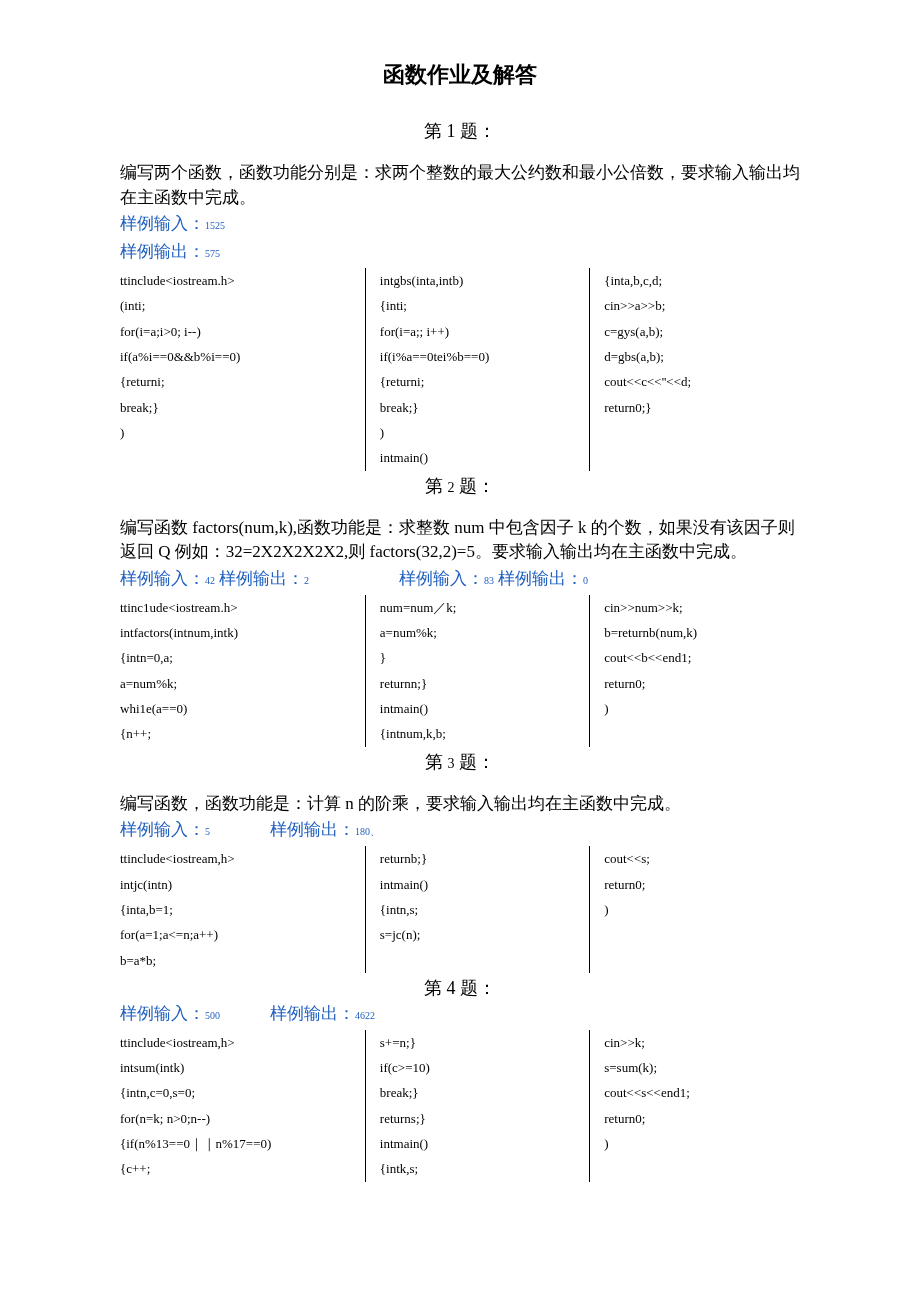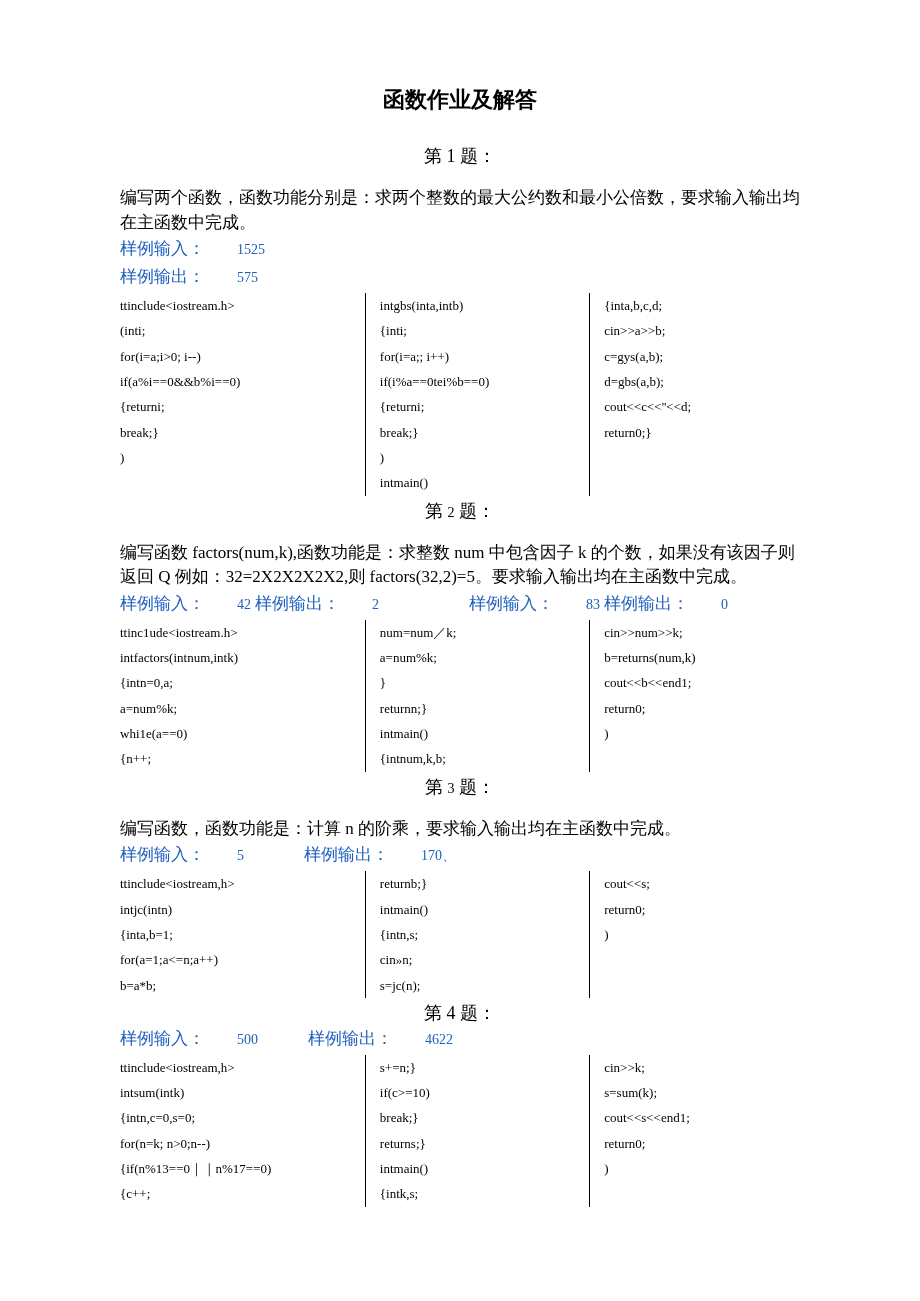--- a/index.html
+++ b/index.html
@@ -6,21 +6,21 @@
     margin: 0;
     padding: 0;
     background: #fff;
     font-family: "SimSun", "宋体", serif;
     color: #000;
   }
   .page {
     width: 920px;
     min-height: 1301px;
     box-sizing: border-box;
-    padding: 85px 120px 60px 120px;
+    padding: 60px 120px 60px 120px;
   }
   .title {
     text-align: center;
     font-size: 22px;
     font-weight: bold;
     margin-bottom: 28px;
     font-family: "SimSun", "宋体", serif;
   }
   .qheading {
     font-size: 18px;
@@ -37,22 +37,21 @@
     margin: 16px 0 2px 0;
     word-break: break-all;
   }
   .sample {
     font-size: 17px;
     color: #1f5fbf;
     margin: 0 0 4px 0;
     line-height: 1.4;
   }
   .sample .val {
-    font-size: 14px;
-    margin-left: 32px;
+    font-size: 10px;
   }
   .sample .gap {
     display: inline-block;
   }
   .code3 {
     display: flex;
     width: 100%;
     font-family: "SimSun", "宋体", serif;
     font-size: 13px;
     line-height: 1.95;
@@ -137,47 +136,46 @@
     <div class="col col2">
       <div class="code-line">num=num／k;</div>
       <div class="code-line">a=num%k;</div>
       <div class="code-line">}</div>
       <div class="code-line">returnn;}</div>
       <div class="code-line">intmain()</div>
       <div class="code-line">{intnum,k,b;</div>
     </div>
     <div class="col col3">
       <div class="code-line">cin&gt;&gt;num&gt;&gt;k;</div>
-      <div class="code-line">b=returns(num,k)</div>
+      <div class="code-line">b=returnb(num,k)</div>
       <div class="code-line">cout&lt;&lt;b&lt;&lt;end1;</div>
       <div class="code-line">return0;</div>
       <div class="code-line">)</div>
     </div>
   </div>
 
   <p class="qheading">
     <span>第 </span><span class="num-sm">3</span><span> 题：</span>
   </p>
   <p class="desc">编写函数，函数功能是：计算 n 的阶乘，要求输入输出均在主函数中完成。</p>
   <p class="sample">
-    <span>样例输入：</span><span class="val">5</span><span class="gap" style="width:60px"></span><span>样例输出：</span><span class="val">170、</span>
+    <span>样例输入：</span><span class="val">5</span><span class="gap" style="width:60px"></span><span>样例输出：</span><span class="val">180、</span>
   </p>
   <div class="code3">
     <div class="col col1">
       <div class="code-line">ttinclude&lt;iostream,h&gt;</div>
       <div class="code-line">intjc(intn)</div>
       <div class="code-line">{inta,b=1;</div>
       <div class="code-line">for(a=1;a&lt;=n;a++)</div>
       <div class="code-line">b=a*b;</div>
     </div>
     <div class="col col2">
       <div class="code-line">returnb;}</div>
       <div class="code-line">intmain()</div>
       <div class="code-line">{intn,s;</div>
-      <div class="code-line">cin»n;</div>
       <div class="code-line">s=jc(n);</div>
     </div>
     <div class="col col3">
       <div class="code-line">cout&lt;&lt;s;</div>
       <div class="code-line">return0;</div>
       <div class="code-line">)</div>
     </div>
   </div>
 
   <p class="qheading">第 4 题：</p>

